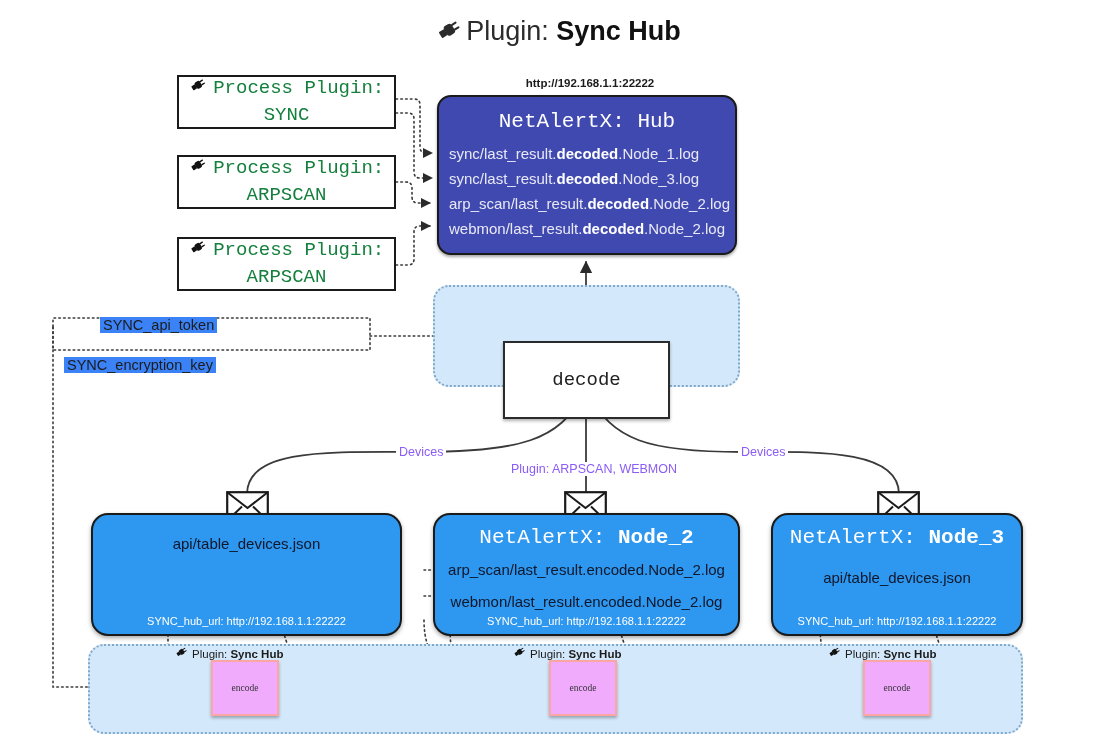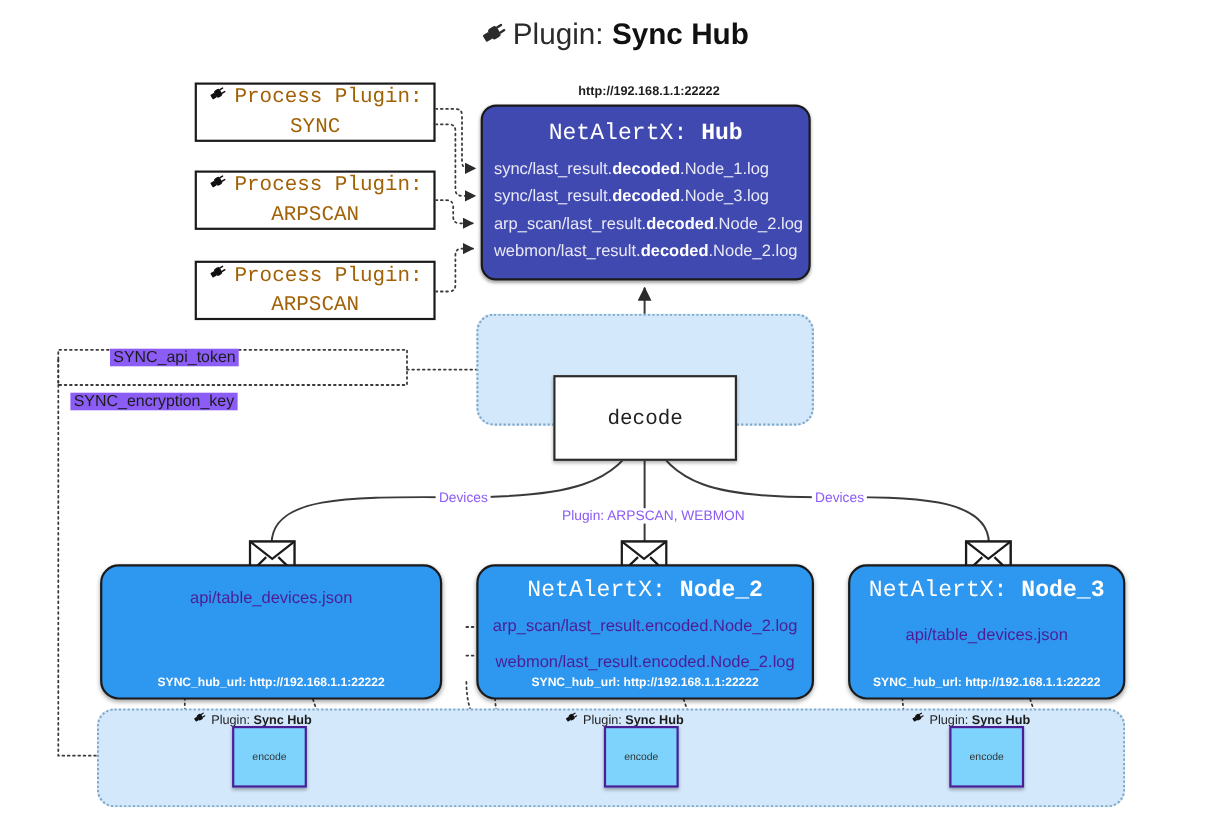--- a/index.html
+++ b/index.html
@@ -19,21 +19,21 @@
     font-size:27px;color:#2b2b2b;white-space:nowrap;
   }
   #title .plug{font-size:25px;margin-right:4px;display:inline-block;transform:translateY(2px);}
   #title .t-light{font-weight:400;}
   #title .t-bold{font-weight:bold;color:#111;}
 
   
   .procbox{
     border:2.5px solid #1a1a1a;background:#ffffff;
     font-family:"Liberation Mono","DejaVu Sans Mono",monospace;
-    font-size:19px;color:#a16207;line-height:1.42;
+    font-size:19px;color:#15803d;line-height:1.42;
     display:flex;flex-direction:column;justify-content:center;
     text-align:center;
   }
   .procbox .l1{white-space:nowrap;}
   .procbox .l1 .plug{font-family:"DejaVu Sans",sans-serif;font-size:17px;margin-right:1px;}
   .procbox .l2{white-space:nowrap;}
 
   
   #hub-url{
     left:460px;top:77px;width:260px;text-align:center;
@@ -42,21 +42,21 @@
   #hub{
     left:437px;top:95px;width:300px;height:160px;
     background:#4049b0;border:2.5px solid #1a1a1a;border-radius:14px;
     box-shadow:0 2px 3px rgba(0,0,0,.35);
     padding-top:13px;
   }
   #hub .hdr{
     text-align:center;font-family:"Liberation Mono","DejaVu Sans Mono",monospace;
     font-size:21px;color:#ffffff;white-space:nowrap;margin-bottom:9px;
   }
-  #hub .hdr b{font-weight:bold;}
+  #hub .hdr b{font-weight:normal;}
   #hub .row{
     font-size:15px;color:#e9e9f5;white-space:nowrap;
     padding-left:10px;line-height:1.66;
   }
   #hub .row b{color:#ffffff;font-weight:bold;}
 
   
   .bluebox{
     background:#d4e8fb;border:2px dotted #7fa8c9;border-radius:16px;
   }
@@ -64,65 +64,65 @@
   #decode{
     left:503px;top:297px;width:167px;height:78px;background:#ffffff;
     border:2.5px solid #2b2b2b;box-shadow:0 2px 3px rgba(0,0,0,.3);
     display:flex;align-items:center;justify-content:center;
     font-family:"Liberation Mono","DejaVu Sans Mono",monospace;font-size:19px;color:#222;margin-top:44px;
   }
 
   #bottom-wrap{left:88px;top:644px;width:935px;height:90px;}
 
   .encode{
-    width:68px;height:56px;background:#7dd3fc;border:2px solid #4c1d95;
+    width:68px;height:56px;background:#f0abfc;border:2px solid #fca5a5;
     box-shadow:0 2px 3px rgba(0,0,0,.3);
     display:flex;align-items:center;justify-content:center;
-    font-family:Liberation Sans, sans-serif;font-size:9.5px;color:#333;
+    font-family:Liberation Serif, serif;font-size:9.5px;color:#333;
   }
   .plugin-cap{
     font-size:11.5px;color:#1b1b1b;white-space:nowrap;text-align:center;
   }
   .plugin-cap .plug{font-size:11px;margin-right:1px;}
   .plugin-cap b{font-weight:bold;}
 
   
   .node{
     background:#2e97ef;border:2.5px solid #1a1a1a;border-radius:17px;
     box-shadow:0 2px 4px rgba(0,0,0,.35);
     display:flex;flex-direction:column;align-items:center;
   }
   .node .hdr{
     font-family:"Liberation Mono","DejaVu Sans Mono",monospace;
     font-size:21px;color:#ffffff;white-space:nowrap;margin-top:11px;
   }
   .node .hdr b{font-weight:bold;}
-  .node .line{font-size:15px;color:#4c1d95;white-space:nowrap;}
+  .node .line{font-size:15px;color:#0f172a;white-space:nowrap;}
   .node .hub-url{
-    font-size:11px;font-weight:bold;color:#ffffff;white-space:nowrap;
+    font-size:11px;font-weight:normal;color:#ffffff;white-space:nowrap;
     position:absolute;left:0;width:100%;text-align:center;bottom:7px;
   }
   #node1{left:91px;top:513px;width:311px;height:123px;}
   #node2{left:433px;top:513px;width:307px;height:123px;}
   #node3{left:771px;top:513px;width:252px;height:123px;}
   #node1 .line{margin-top:20px;}
   #node3 .line{margin-top:20px;}
   #node2 .line{margin-top:6px;line-height:1.75;}
   #node2 .l-first{margin-top:8px;}
 
   
   .envelope{width:43px;height:31px;}
 
   
   .edgelabel{
     font-size:12.5px;color:#8b5cf6;white-space:nowrap;background:#ffffff;
     padding:0 3px;
   }
   .pathlabel{
-    font-size:14.5px;color:#1c1c1c;white-space:nowrap;background:#8b5cf6;padding:0 3px;
+    font-size:14.5px;color:#1c1c1c;white-space:nowrap;background:#3b82f6;padding:0 3px;
   }
 </style>
 </head>
 <body>
 
 <div id="canvas">
 
   <div class="abs" id="title">
     <span class="plug">
       <svg width="26" height="24" viewBox="0 0 26 24" aria-hidden="true">

